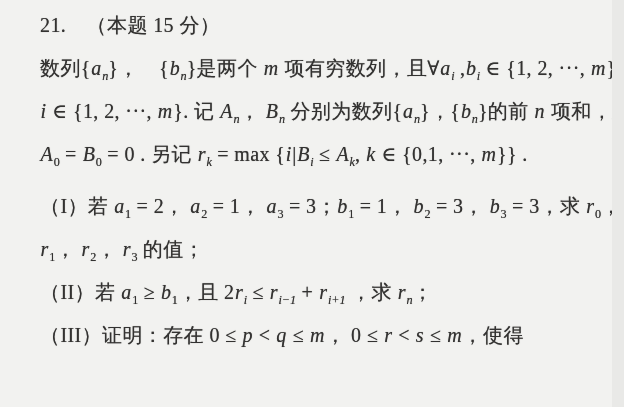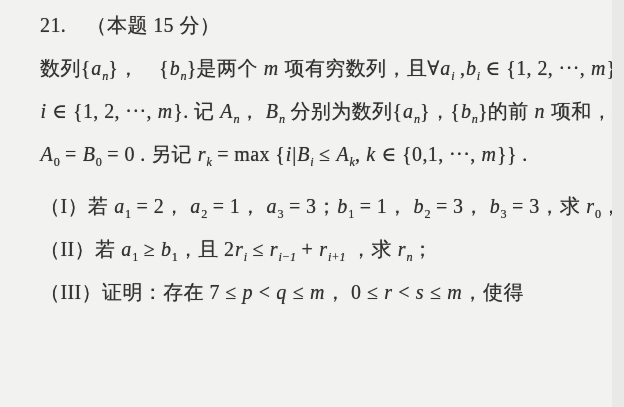--- a/index.html
+++ b/index.html
@@ -47,15 +47,16 @@
 </style>
 </head>
 <body>
 
 <div class="page">
   <div class="line"><span class="k-t">21.</span><span class="k-t">　（本题 15 分）</span></div>
   <div class="line"><span class="k-t">数列</span><span class="k-t">{</span><span class="k-v">a</span><span class="k-vs">n</span><span class="k-t">}，　{</span><span class="k-v">b</span><span class="k-vs">n</span><span class="k-t">}是两个 </span><span class="k-v">m</span><span class="k-t"> 项有穷数列，且</span><span class="k-t">∀</span><span class="k-v">a</span><span class="k-vs">i</span><span class="k-t"> ,</span><span class="k-v">b</span><span class="k-vs">i</span><span class="k-t"> ∈ {1, 2, ···, </span><span class="k-v">m</span><span class="k-t">} ，</span></div>
   <div class="line"><span class="k-v">i</span><span class="k-t"> ∈ {1, 2, ···, </span><span class="k-v">m</span><span class="k-t">}. 记 </span><span class="k-v">A</span><span class="k-vs">n</span><span class="k-t">， </span><span class="k-v">B</span><span class="k-vs">n</span><span class="k-t"> 分别为数列</span><span class="k-t">{</span><span class="k-v">a</span><span class="k-vs">n</span><span class="k-t">}，{</span><span class="k-v">b</span><span class="k-vs">n</span><span class="k-t">}的前 </span><span class="k-v">n</span><span class="k-t"> 项和，且</span></div>
   <div class="line"><span class="k-v">A</span><span class="k-s">0</span><span class="k-t"> = </span><span class="k-v">B</span><span class="k-s">0</span><span class="k-t"> = 0 .  另记 </span><span class="k-v">r</span><span class="k-vs">k</span><span class="k-t"> = max {</span><span class="k-v">i</span><span class="k-t">|</span><span class="k-v">B</span><span class="k-vs">i</span><span class="k-t"> ≤ </span><span class="k-v">A</span><span class="k-vs">k</span><span class="k-t">, </span><span class="k-v">k</span><span class="k-t"> ∈ {0,1, ···, </span><span class="k-v">m</span><span class="k-t">}} .</span></div>
   <div class="line gap-before"><span class="k-t">（I）若 </span><span class="k-v">a</span><span class="k-s">1</span><span class="k-t"> = 2， </span><span class="k-v">a</span><span class="k-s">2</span><span class="k-t"> = 1， </span><span class="k-v">a</span><span class="k-s">3</span><span class="k-t"> = 3；</span><span class="k-v">b</span><span class="k-s">1</span><span class="k-t"> = 1， </span><span class="k-v">b</span><span class="k-s">2</span><span class="k-t"> = 3， </span><span class="k-v">b</span><span class="k-s">3</span><span class="k-t"> = 3，求 </span><span class="k-v">r</span><span class="k-s">0</span><span class="k-t">，</span></div>
+  <div class="line"><span class="k-v">r</span><span class="k-s">1</span><span class="k-t">， </span><span class="k-v">r</span><span class="k-s">2</span><span class="k-t">， </span><span class="k-v">r</span><span class="k-s">3</span><span class="k-t"> 的值；</span></div>
   <div class="line"><span class="k-t">（II）若 </span><span class="k-v">a</span><span class="k-s">1</span><span class="k-t"> ≥ </span><span class="k-v">b</span><span class="k-s">1</span><span class="k-t">，且 2</span><span class="k-v">r</span><span class="k-vs">i</span><span class="k-t"> ≤ </span><span class="k-v">r</span><span class="k-vs">i−1</span><span class="k-t"> + </span><span class="k-v">r</span><span class="k-vs">i+1</span><span class="k-t"> ，求 </span><span class="k-v">r</span><span class="k-vs">n</span><span class="k-t">；</span></div>
-  <div class="line"><span class="k-t">（III）证明：存在 7 ≤ </span><span class="k-v">p</span><span class="k-t"> &lt; </span><span class="k-v">q</span><span class="k-t"> ≤ </span><span class="k-v">m</span><span class="k-t">， 0 ≤ </span><span class="k-v">r</span><span class="k-t"> &lt; </span><span class="k-v">s</span><span class="k-t"> ≤ </span><span class="k-v">m</span><span class="k-t">，使得</span></div>
+  <div class="line"><span class="k-t">（III）证明：存在 0 ≤ </span><span class="k-v">p</span><span class="k-t"> &lt; </span><span class="k-v">q</span><span class="k-t"> ≤ </span><span class="k-v">m</span><span class="k-t">， 0 ≤ </span><span class="k-v">r</span><span class="k-t"> &lt; </span><span class="k-v">s</span><span class="k-t"> ≤ </span><span class="k-v">m</span><span class="k-t">，使得</span></div>
 </div>
 
 </body></html>

